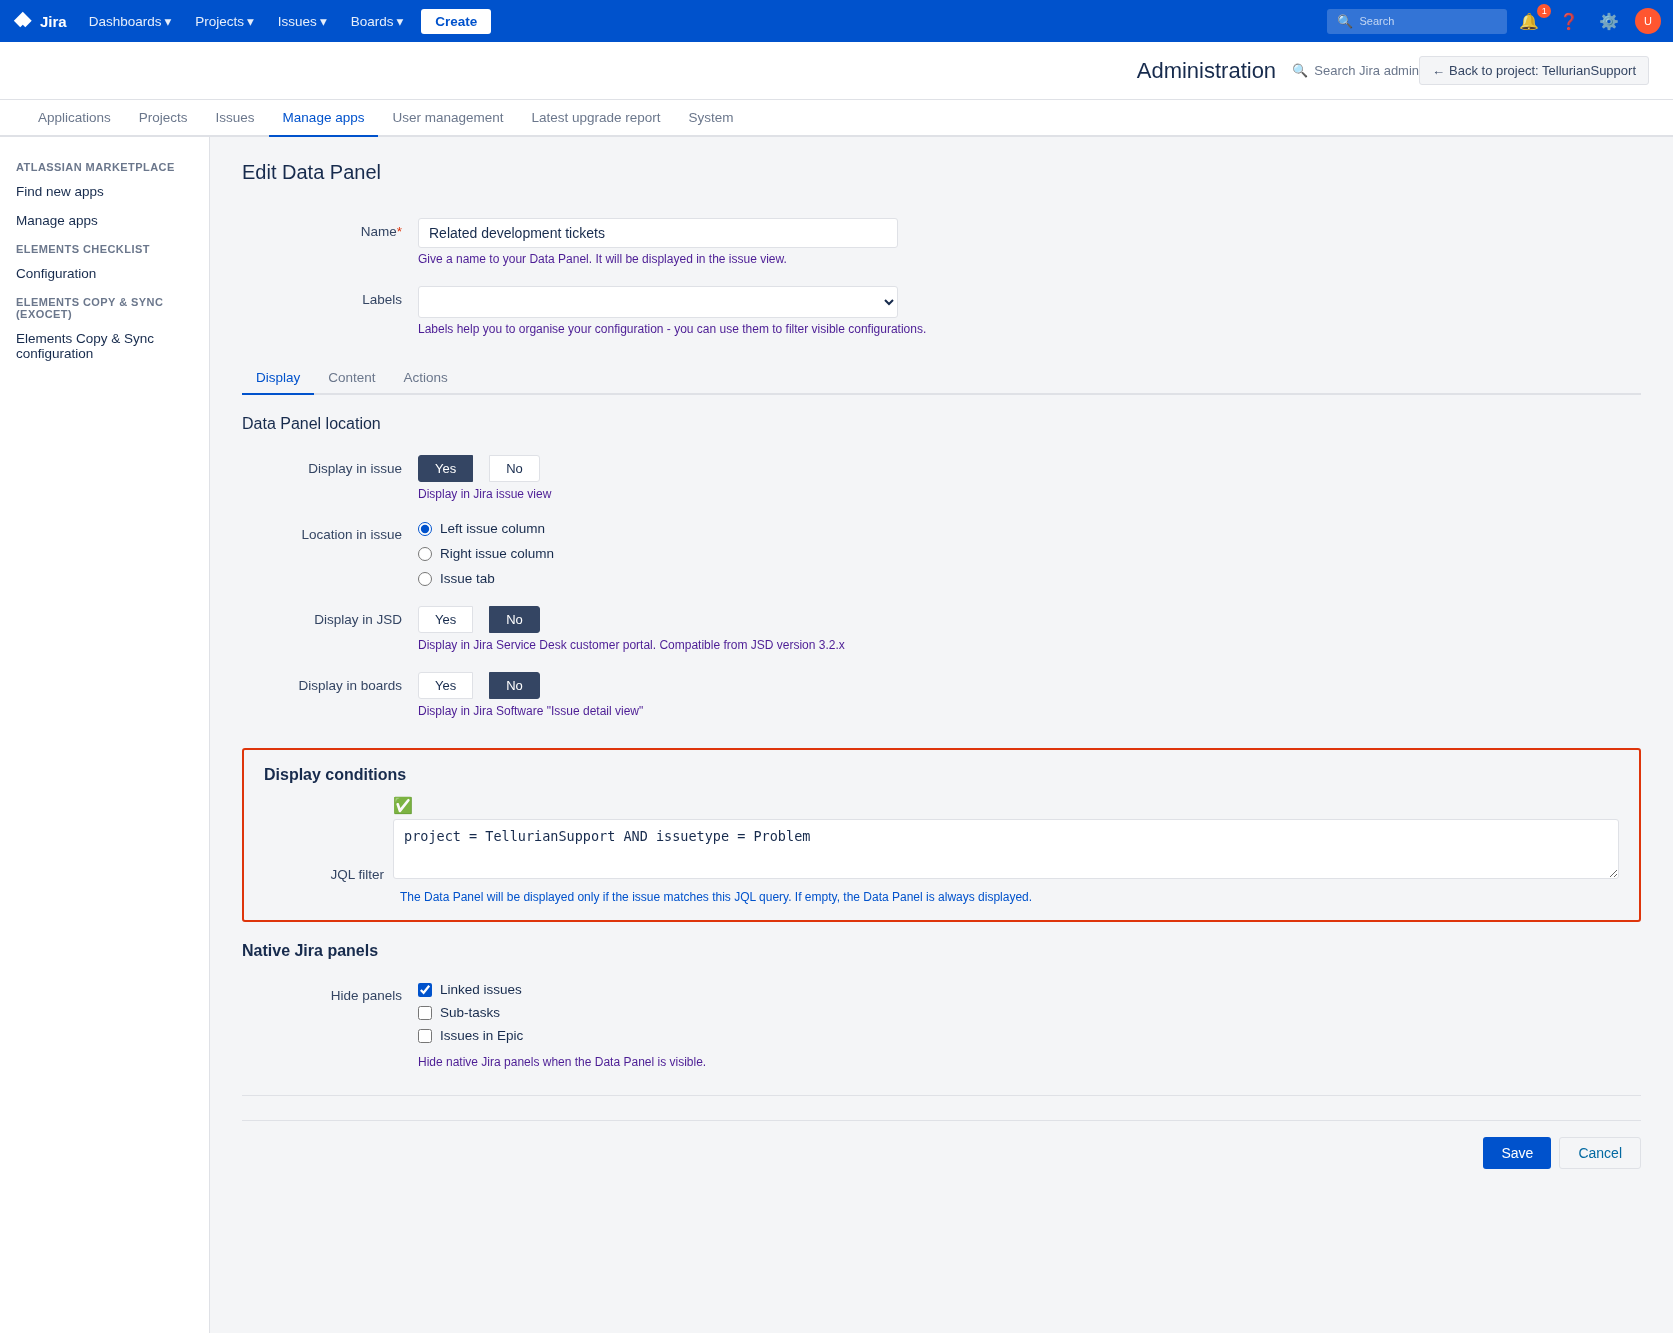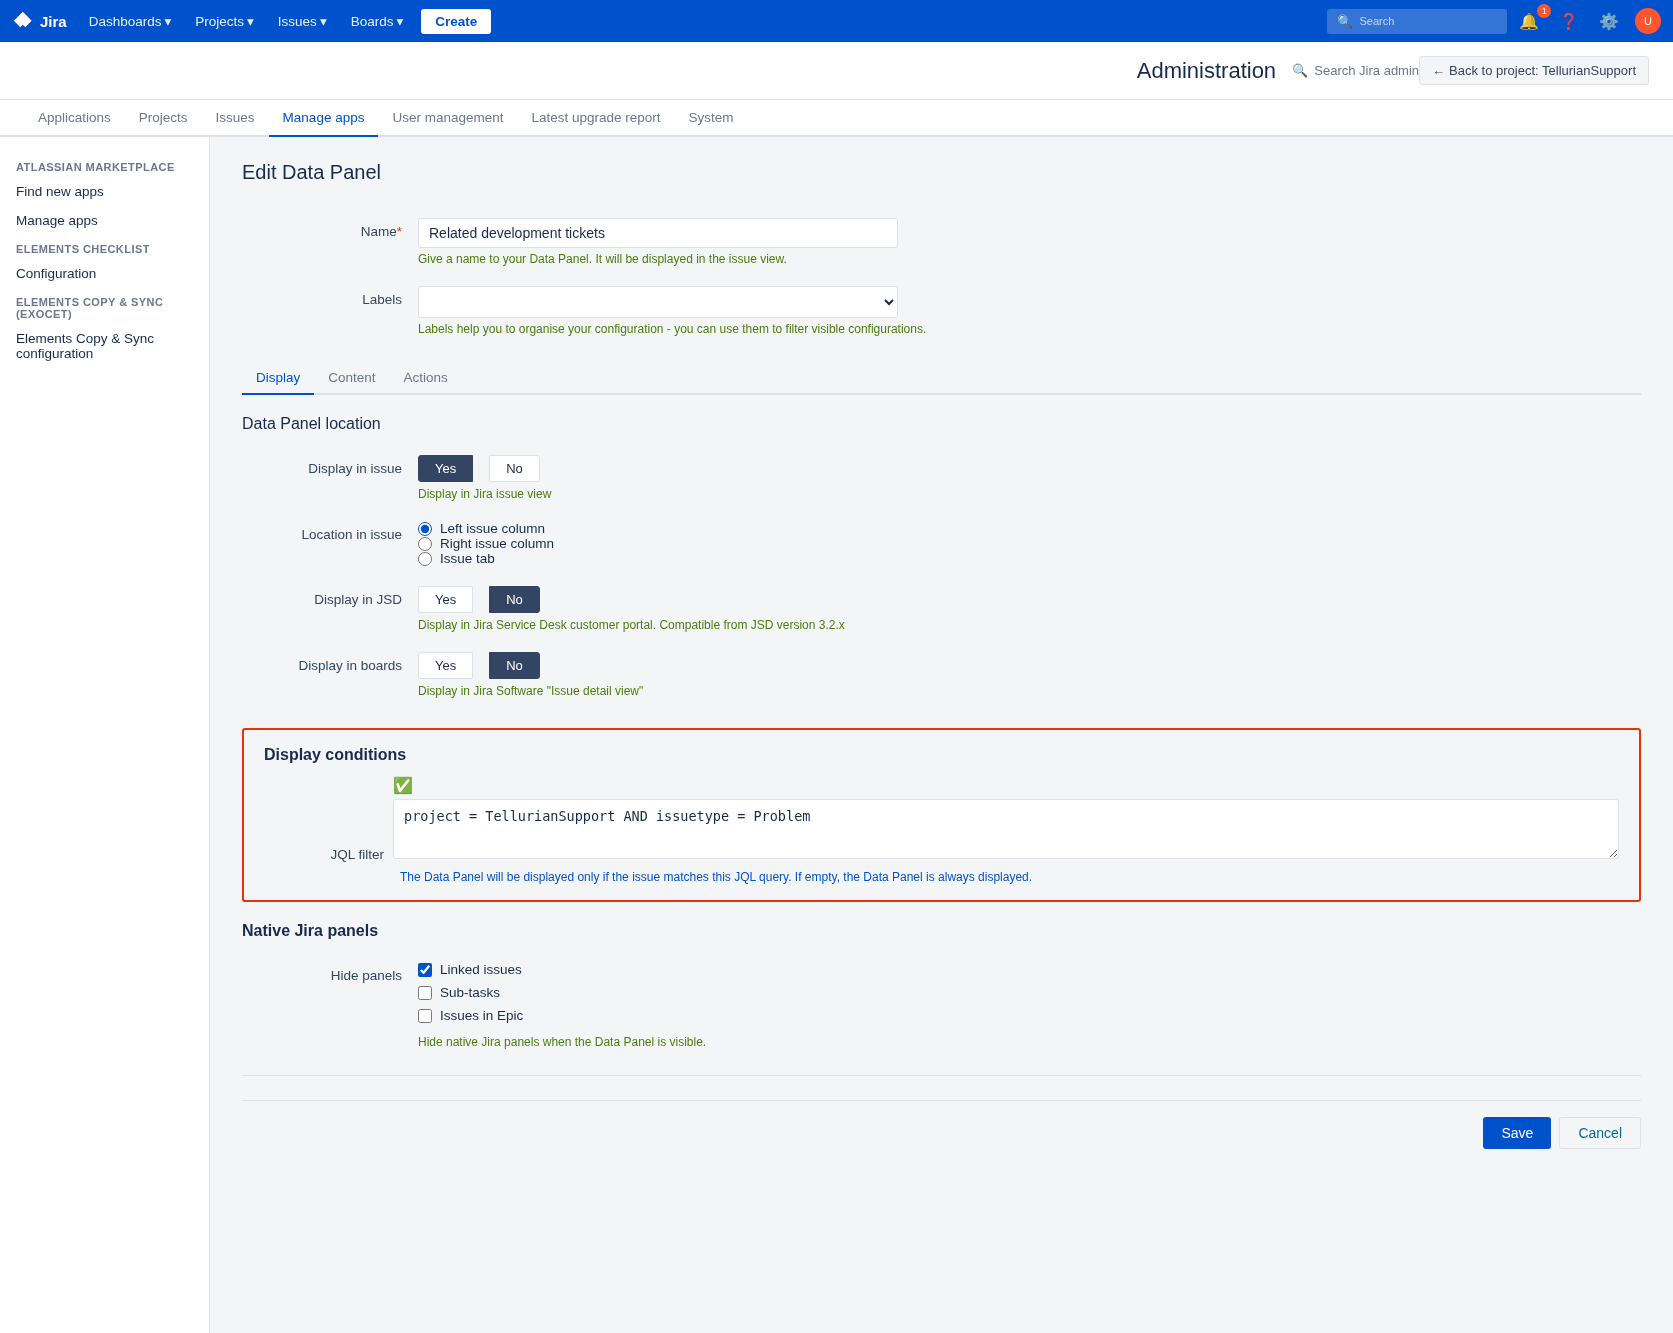--- a/index.html
+++ b/index.html
@@ -61,39 +61,39 @@
 
     
     .content { flex: 1; padding: 24px 32px; background: #f4f5f7; }
 
     
     .edit-panel-title { font-size: 20px; font-weight: 500; color: #172b4d; margin-bottom: 24px; }
     .form-row { display: flex; align-items: flex-start; padding: 10px 0; gap: 16px; }
     .form-label { width: 160px; text-align: right; padding-top: 6px; font-size: 13.5px; color: #344563; flex-shrink: 0; }
     .form-control { flex: 1; }
     .form-input { width: 100%; max-width: 480px; border: 1px solid #dfe1e6; border-radius: 3px; padding: 6px 10px; font-size: 14px; color: #172b4d; outline: none; }
-    .form-hint { font-size: 12px; color: #4d7c0f; margin-top: 4px; }
+    .form-hint { font-size: 12px; color: #4c1d95; margin-top: 4px; }
     .form-select { width: 100%; max-width: 480px; border: 1px solid #dfe1e6; border-radius: 3px; padding: 6px 10px; font-size: 14px; color: #172b4d; background: white; cursor: pointer; }
 
     
     .panel-tabs { display: flex; border-bottom: 2px solid #dfe1e6; margin: 16px 0 0 0; }
     .panel-tab { padding: 8px 14px; font-size: 13.5px; color: #6b778c; cursor: pointer; border-bottom: 2px solid transparent; margin-bottom: -2px; }
     .panel-tab.active { color: #0052cc; border-bottom: 2px solid #0052cc; }
 
     
     .section-title { font-size: 16px; font-weight: 400; color: #172b4d; margin: 20px 0 12px 0; }
 
     .btn-group { display: flex; gap: 16px; }
     .btn-toggle { border: 1px solid #dfe1e6; padding: 5px 16px; font-size: 13px; cursor: pointer; background: white; color: #172b4d; }
     .btn-toggle:first-child { border-radius: 3px 0 0 3px; }
     .btn-toggle:last-child { border-radius: 0 3px 3px 0; }
     .btn-toggle.active-yes { background: #344563; color: white; border-color: #344563; }
     .btn-toggle.active-no { background: #344563; color: white; border-color: #344563; }
 
-    .radio-group { display: flex; flex-direction: column; gap: 0; }
+    .radio-group { display: flex; flex-direction: column; gap: 10px; }
     .radio-item { display: flex; align-items: center; gap: 8px; font-size: 13.5px; cursor: pointer; }
     .radio-item input[type="radio"] { accent-color: #0052cc; width: 14px; height: 14px; }
 
     
     .display-conditions { border: 2px solid #de350b; border-radius: 3px; padding: 16px 20px; margin: 20px 0; }
     .display-conditions-title { font-size: 16px; font-weight: 600; color: #172b4d; margin-bottom: 12px; }
     .jql-row { display: flex; align-items: flex-end; gap: 9px; }
     .jql-label { width: 120px; text-align: right; font-size: 13.5px; color: #344563; padding-top: 6px; flex-shrink: 0; }
     .jql-content { flex: 1; }
     .green-check { color: #36b37e; font-size: 16px; margin-bottom: 4px; }

